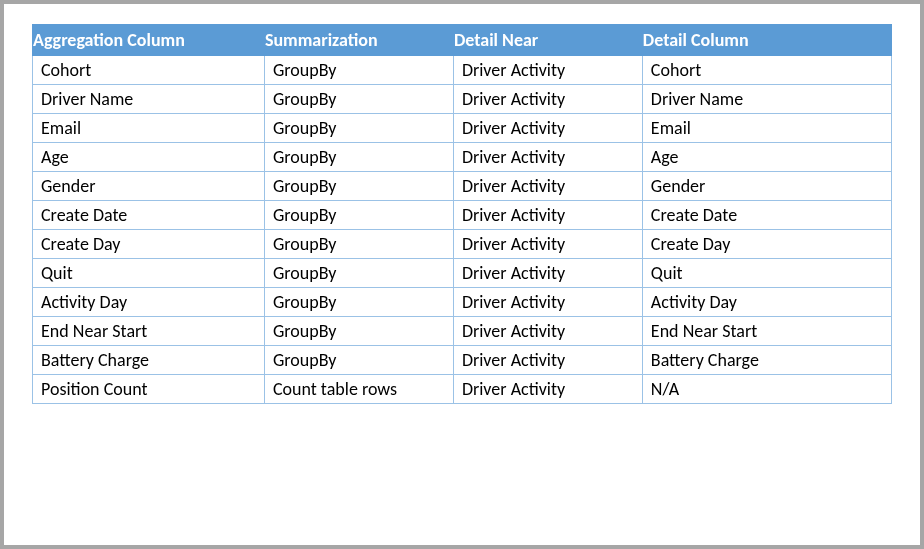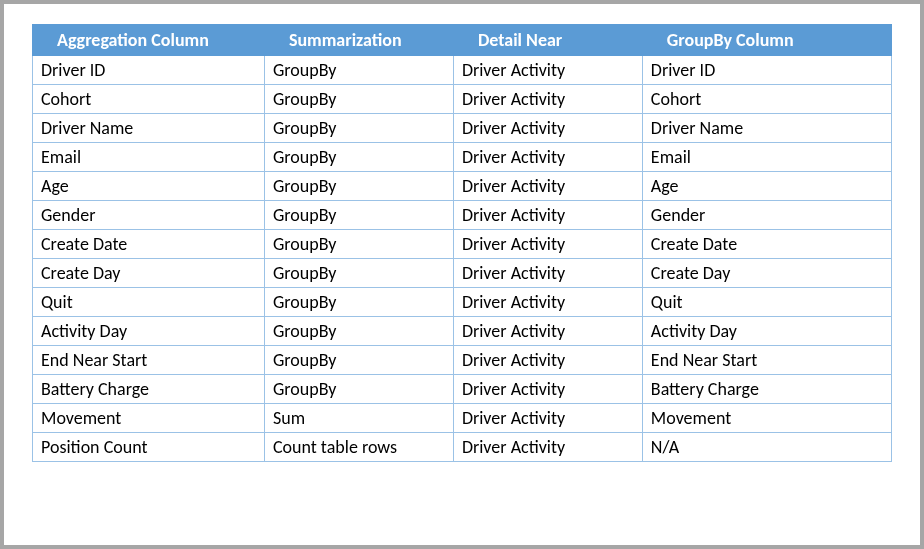--- a/index.html
+++ b/index.html
@@ -16,21 +16,21 @@
     border-collapse: collapse;
     width: 100%;
     table-layout: fixed;
   }
   th {
     background: #5b9bd5;
     color: #fff;
     text-align: left;
     font-weight: 700;
     font-size: 18px;
-    padding: 4px 24px;
+    padding: 4px 0;
     border: 1px solid #5b9bd5;
   }
   td {
     font-size: 18px;
     color: #000;
     padding: 3px 8px;
     border: 1px solid #9bc2e6;
     background: #fff;
     white-space: nowrap;
     overflow: hidden;
@@ -48,30 +48,24 @@
     <col class="c0">
       <col class="c1">
       <col class="c2">
       <col class="c3">
   </colgroup>
   <thead>
     <tr>
       <th>Aggregation Column</th>
       <th>Summarization</th>
       <th>Detail Near</th>
-      <th>GroupBy Column</th>
+      <th>Detail Column</th>
     </tr>
   </thead>
   <tbody>
-    <tr>
-        <td>Driver ID</td>
-        <td>GroupBy</td>
-        <td>Driver Activity</td>
-        <td>Driver ID</td>
-      </tr>
     <tr>
         <td>Cohort</td>
         <td>GroupBy</td>
         <td>Driver Activity</td>
         <td>Cohort</td>
       </tr>
     <tr>
         <td>Driver Name</td>
         <td>GroupBy</td>
         <td>Driver Activity</td>
@@ -125,25 +119,19 @@
         <td>Driver Activity</td>
         <td>End Near Start</td>
       </tr>
     <tr>
         <td>Battery Charge</td>
         <td>GroupBy</td>
         <td>Driver Activity</td>
         <td>Battery Charge</td>
       </tr>
     <tr>
-        <td>Movement</td>
-        <td>Sum</td>
-        <td>Driver Activity</td>
-        <td>Movement</td>
-      </tr>
-    <tr>
         <td>Position Count</td>
         <td>Count table rows</td>
         <td>Driver Activity</td>
         <td>N/A</td>
       </tr>
   </tbody>
 </table>
 
 </body></html>

